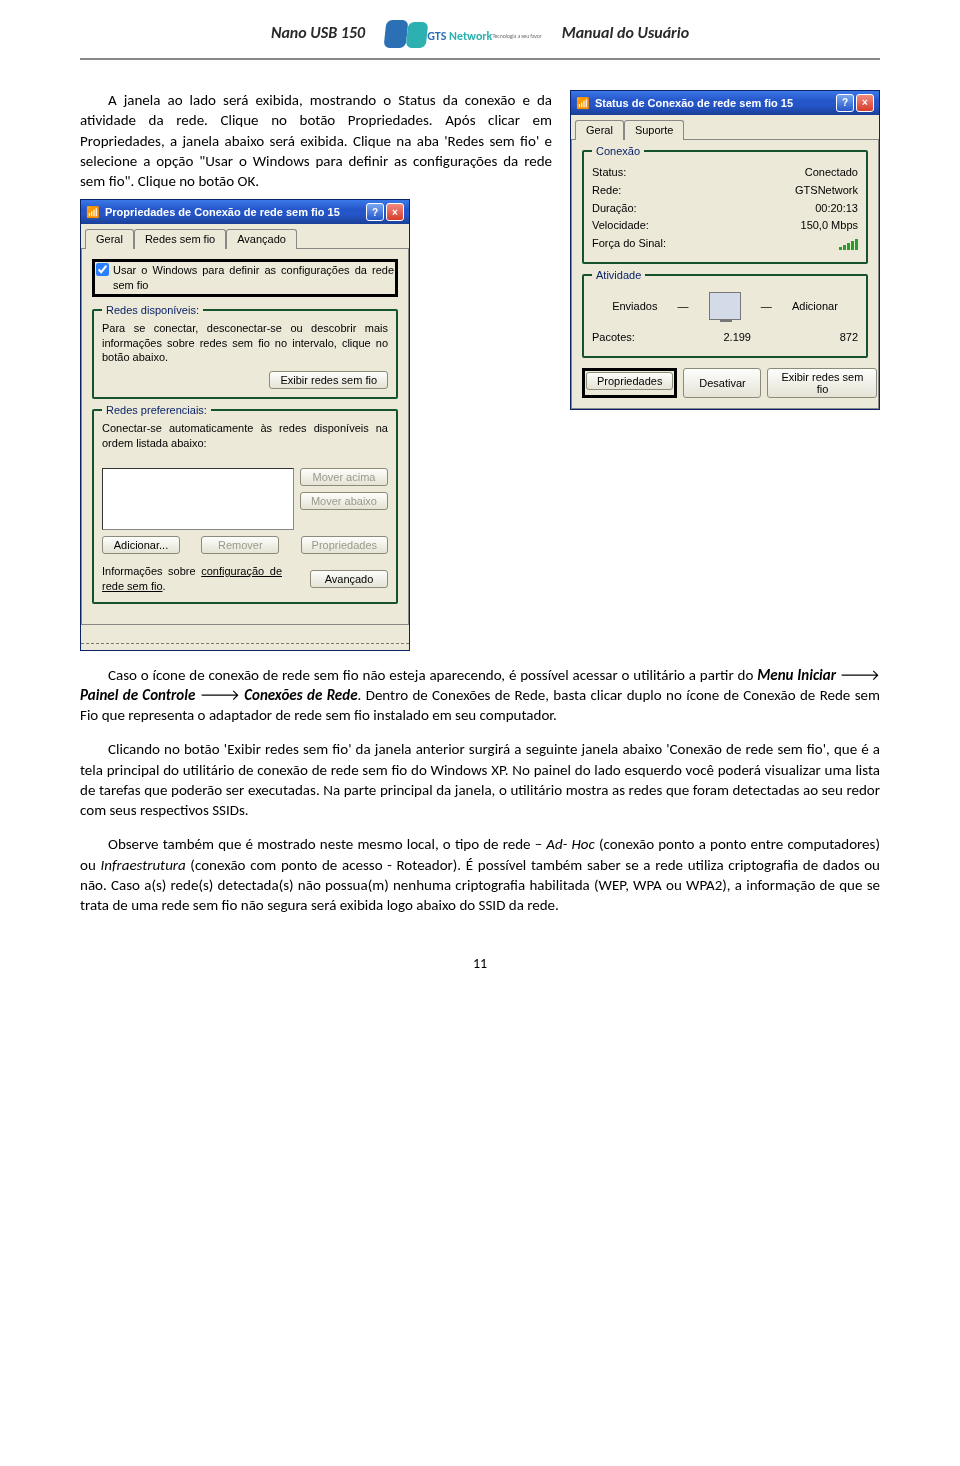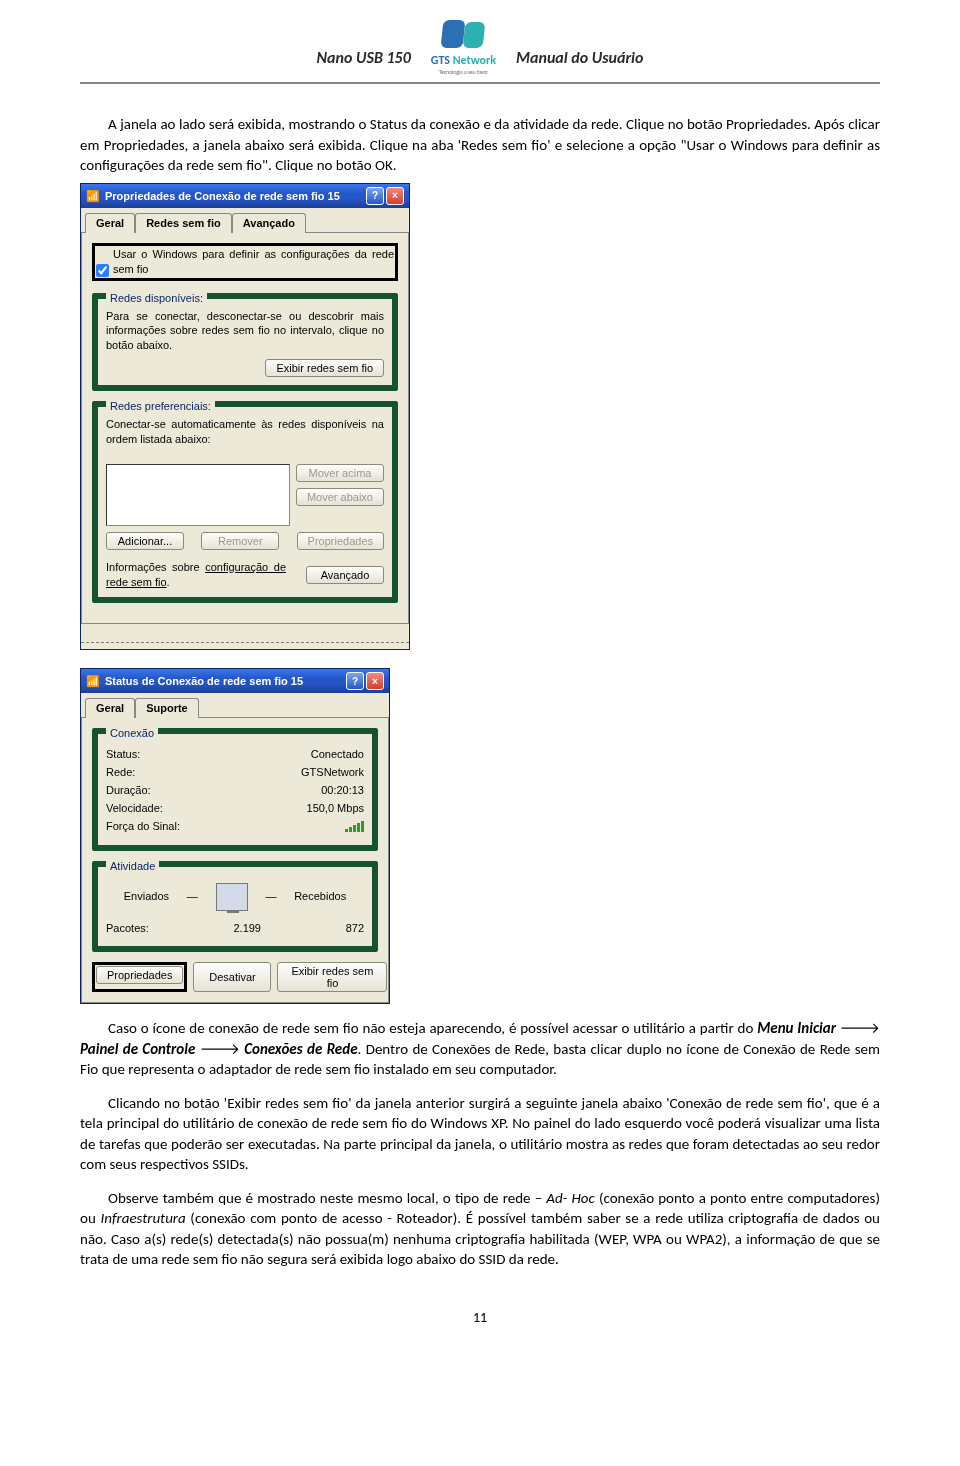--- a/index.html
+++ b/index.html
@@ -22,21 +22,21 @@
   }
   .doc-header .left, .doc-header .right {
     font-style: italic;
     font-weight: bold;
     color: #2a2a2a;
     font-size: 16px;
     padding-bottom: 8px;
   }
   .logo-block {
     display: flex;
-    flex-direction: column;
+    flex-direction: row;
     align-items: center;
   }
   .logo-shape {
     width: 42px;
     height: 30px;
     position: relative;
     margin-bottom: 2px;
   }
   .logo-shape::before {
     content: "";
@@ -71,21 +71,20 @@
     border: none;
     border-top: 2px solid #888;
     margin-bottom: 30px;
   }
 
   .intro-row {
     display: flex;
     gap: 18px;
     align-items: flex-start;
     margin-bottom: 8px;
-    flex-direction: column;
   }
   .intro-text {
     flex: 1;
     text-align: justify;
   }
   .intro-text p { margin-bottom: 8px; text-indent: 28px; }
 
   
   .xp-win {
     background: #ece9d8;
@@ -122,32 +121,31 @@
   .xp-tabs { display:flex; padding: 4px 4px 0 4px; gap:0; }
   .xp-tab {
     border: 1px solid #888;
     border-bottom: none;
     padding: 2px 10px;
     background: #ece9d8;
     position: relative;
     top: 1px;
     border-radius: 3px 3px 0 0;
     font-size: 11px;
-    font-weight: bold;
   }
   .xp-tab.active { background: #ece9d8; z-index:2; top:1px; }
   .xp-tab.inactive { background:#ece9d8; color:#000; }
   .xp-tabpanel {
     border: 1px solid #888;
     background: #ece9d8;
     padding: 10px 10px;
   }
 
   .xp-group {
-    border: 6px solid #14532d;
+    border: 2px solid #14532d;
     border-radius: 2px;
     padding: 10px 8px 8px 8px;
     position: relative;
     margin-bottom: 10px;
   }
   .xp-group-title {
     position:absolute;
     top:-8px; left:8px;
     background:#ece9d8;
     padding:0 4px;
@@ -177,21 +175,21 @@
     font-size: 11px;
     font-family: Tahoma, sans-serif;
     min-width: 78px;
     text-align:center;
   }
   .xp-btn.disabled { color:#9a9a8a; }
   .btn-row { display:flex; gap:6px; justify-content:space-between; }
   .btn-row.right { justify-content:flex-end; }
   .highlight-rect { border: 3px solid #000; padding:1px; display:inline-block;}
 
-  .checkbox-row { display:flex; align-items:flex-end; gap:4px; font-size:11px;}
+  .checkbox-row { display:flex; align-items:flex-start; gap:4px; font-size:11px;}
   .checkbox-row input { accent-color: #2a7fff; width:13px; height:13px;}
 
   .para { text-align: justify; margin: 14px 0; text-indent: 28px;}
   .italic { font-style: italic; }
   .bold { font-weight: bold; }
 
   .page-num { text-align:center; margin-top:40px; font-size:14px;}
 
   .divider-line { border:none; border-top:1px dashed #7a7a68; margin:18px 0 6px; }
   .link-text { text-decoration: underline; color: #000;}
@@ -317,21 +315,21 @@
             </span>
         </div>
       </div>
       <div class="xp-group">
         <div class="xp-group-title">Atividade</div>
         <div class="activity-row">
           <span>Enviados</span>
           <span>—</span>
           <div class="mon-icon"></div>
           <span>—</span>
-          <span>Recebidos</span>
+          <span>Adicionar</span>
         </div>
         <div class="kv-row">
           <span>Pacotes:</span>
           <span style="flex:1; text-align:center;">2.199</span>
           <span>872</span>
         </div>
       </div>
       <div class="btn-row" style="gap:6px; margin-top:6px;">
         <span class="highlight-rect">
           <button class="xp-btn">Propriedades</button>

